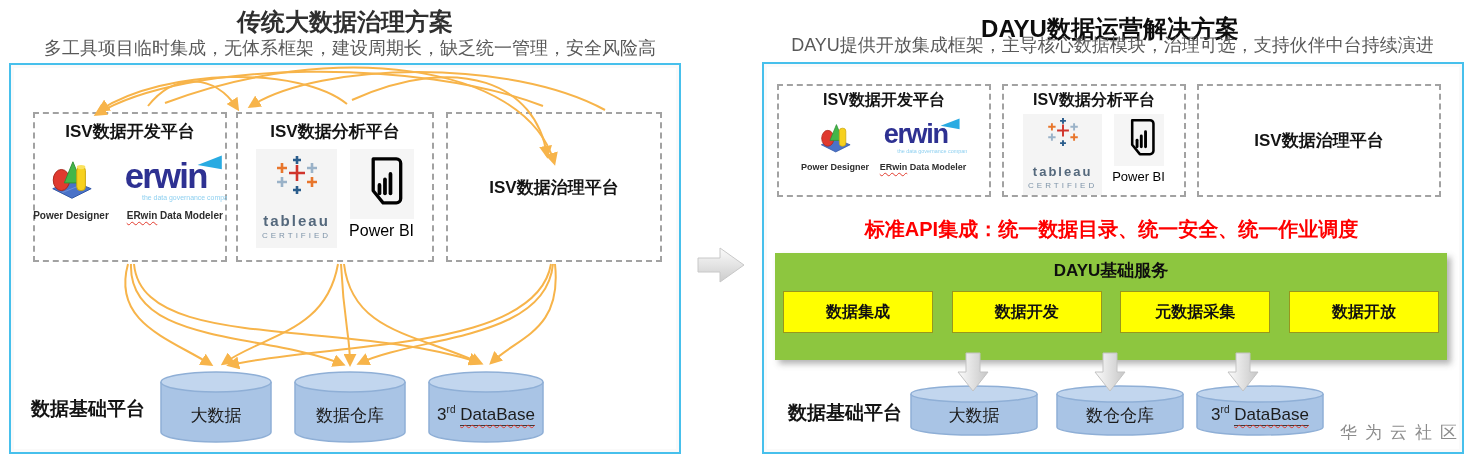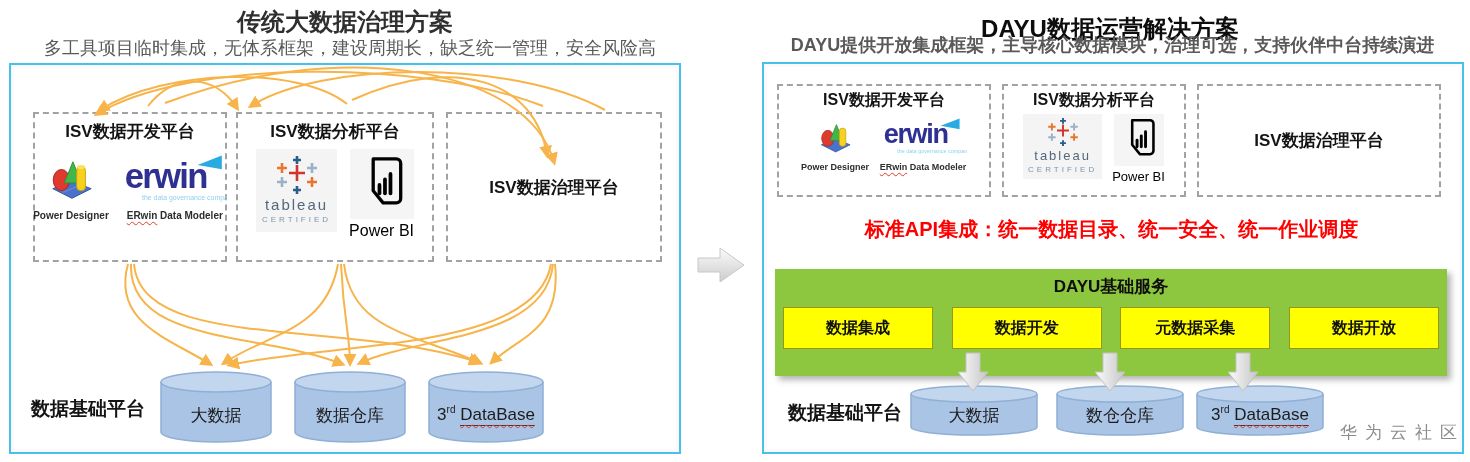--- a/index.html
+++ b/index.html
@@ -21,21 +21,21 @@
   .dash.center-title{display:flex;align-items:center;justify-content:center;}
   .dash.center-title .dash-title{padding-top:0;}
 
   .logo-row{display:flex;justify-content:center;align-items:flex-end;gap:14px;margin-top:8px;}
   .logo-col{display:flex;flex-direction:column;align-items:center;}
   .logo-label{font-size:10px;font-weight:bold;color:#2d2d2d;margin-top:5px;white-space:nowrap;}
   .logo-label.xs{font-size:9px;}
   .squiggle{text-decoration:underline wavy #e23b2e;text-decoration-thickness:1px;text-underline-offset:2px;}
 
   .tab-block{background:#f4f4f4;display:flex;flex-direction:column;align-items:center;padding:6px 6px 8px;}
-  .tab-word{font-size:15px;font-weight:normal;color:#54687c;letter-spacing:2px;margin-top:1px;}
+  .tab-word{font-size:15px;font-weight:bold;color:#54687c;letter-spacing:2px;margin-top:17px;}
   .tab-word.sm{font-size:13px;}
   .tab-cert{font-size:8px;color:#7d93a8;letter-spacing:3px;margin-top:2px;}
   .pbi-block{display:flex;flex-direction:column;align-items:center;}
   .pbi-icon-wrap{background:#f5f5f5;padding:4px 10px;}
   .pbi-word{font-size:16px;color:#000;margin-top:3px;white-space:nowrap;}
   .pbi-word.sm{font-size:13px;}
 
   
   .api-note{position:absolute;text-align:center;font-weight:bold;font-size:20px;color:#fe0000;white-space:nowrap;}
 
@@ -154,21 +154,21 @@
   </div>
   <div class="cyl" style="left:425px;top:368px;width:122px;height:78px;">
     <svg width="122" height="78" viewBox="0 0 122 78">
       <path d="M4 14 v50 a57 10 0 0 0 114 0 V14" fill="#a9c4e5" stroke="#8fafd6" stroke-width="1.5"></path>
       <ellipse cx="61" cy="14" rx="57" ry="10" fill="#c2d6ee" stroke="#8fafd6" stroke-width="1.5"></ellipse>
     </svg>
     <div class="cyl-label" style="top:36px;"><span>3</span><sup>rd</sup> <span class="db-underline">DataBase</span></div>
   </div>
 
   <div class="sec-title" style="left:765px;top:13px;width:690px;color:#0d0d0d;">DAYU数据运营解决方案</div>
-  <div class="sec-sub-wrap" style="left:765px;top:33px;width:695px;font-weight:bold;">
+  <div class="sec-sub-wrap" style="left:765px;top:33px;width:695px;">
     <span class="sec-sub">DAYU提供开放集成框架，主导核心数据模块，治理可选，支持伙伴中台持续演进</span>
   </div>
 
   <div class="panel" style="left:762px;top:62px;width:698px;height:388px;"></div>
 
   <div class="dash" style="left:777px;top:84px;width:214px;height:113px;">
     <div class="dash-title sm">ISV数据开发平台</div>
     <div class="logo-row" style="gap:10px;margin-top:4px;">
       <div class="logo-col">
         <svg width="36" height="36" viewBox="0 0 50 50">
@@ -223,21 +223,21 @@
       </div>
     </div>
   </div>
 
   <div class="dash center-title" style="left:1197px;top:84px;width:244px;height:113px;">
     <div class="dash-title">ISV数据治理平台</div>
   </div>
 
   <div class="api-note" style="left:770px;top:216px;width:683px;">标准API集成：统一数据目录、统一安全、统一作业调度</div>
 
-  <div class="green-box" style="left:775px;top:269px;width:672px;height:107px;">
+  <div class="green-box" style="left:775px;top:253px;width:672px;height:107px;">
     <div class="green-title">DAYU基础服务</div>
     <div class="service-row">
       <div class="service">数据集成</div>
       <div class="service">数据开发</div>
       <div class="service">元数据采集</div>
       <div class="service">数据开放</div>
     </div>
   </div>
 
   <div class="platform-label" style="left:788px;top:400px;">数据基础平台</div>

